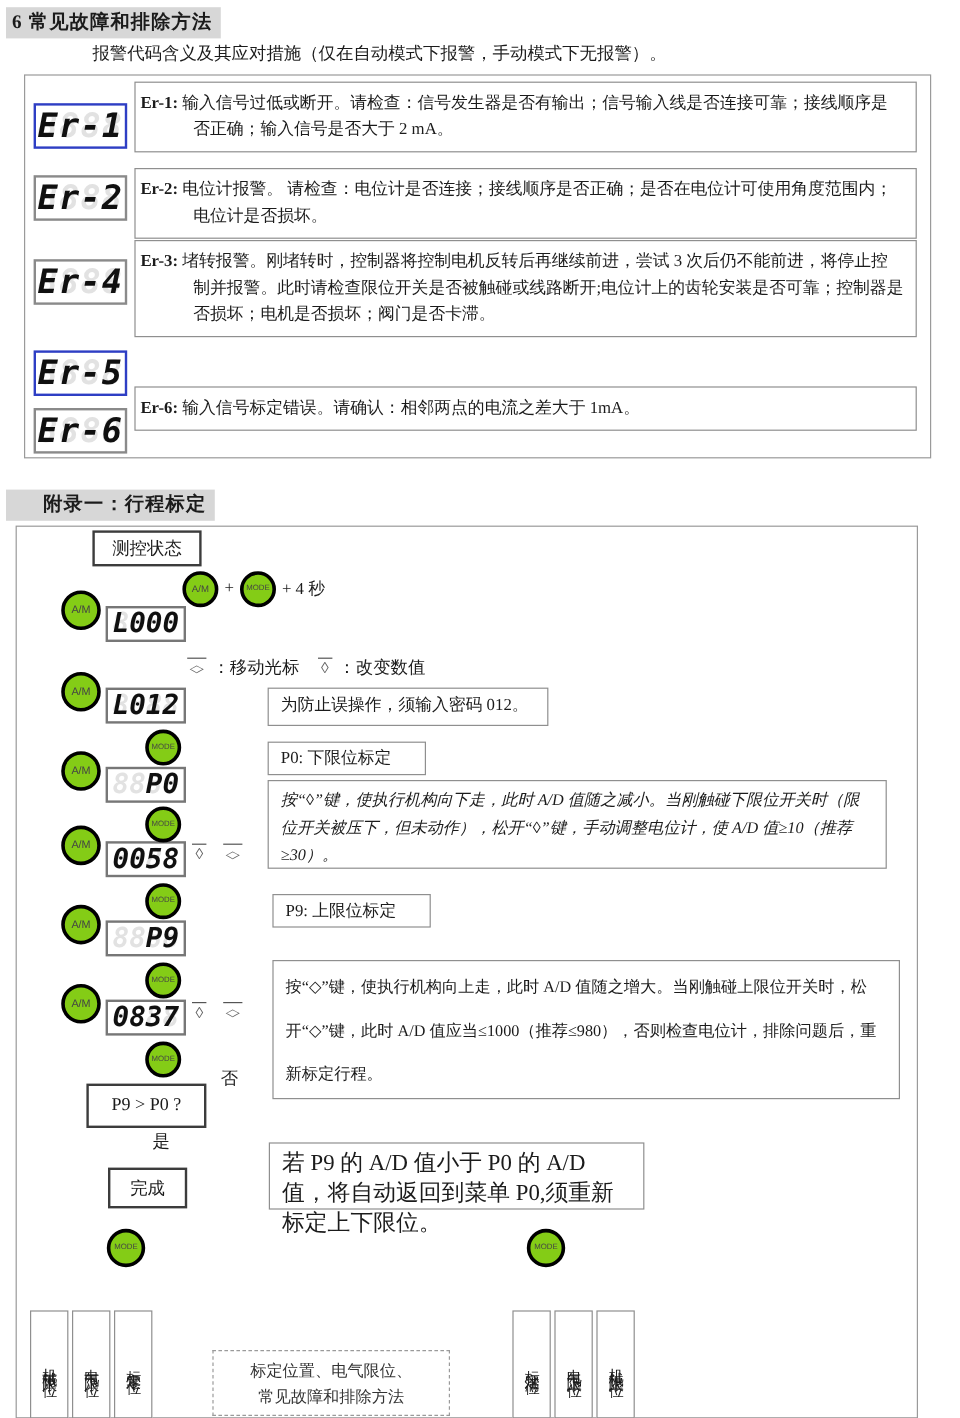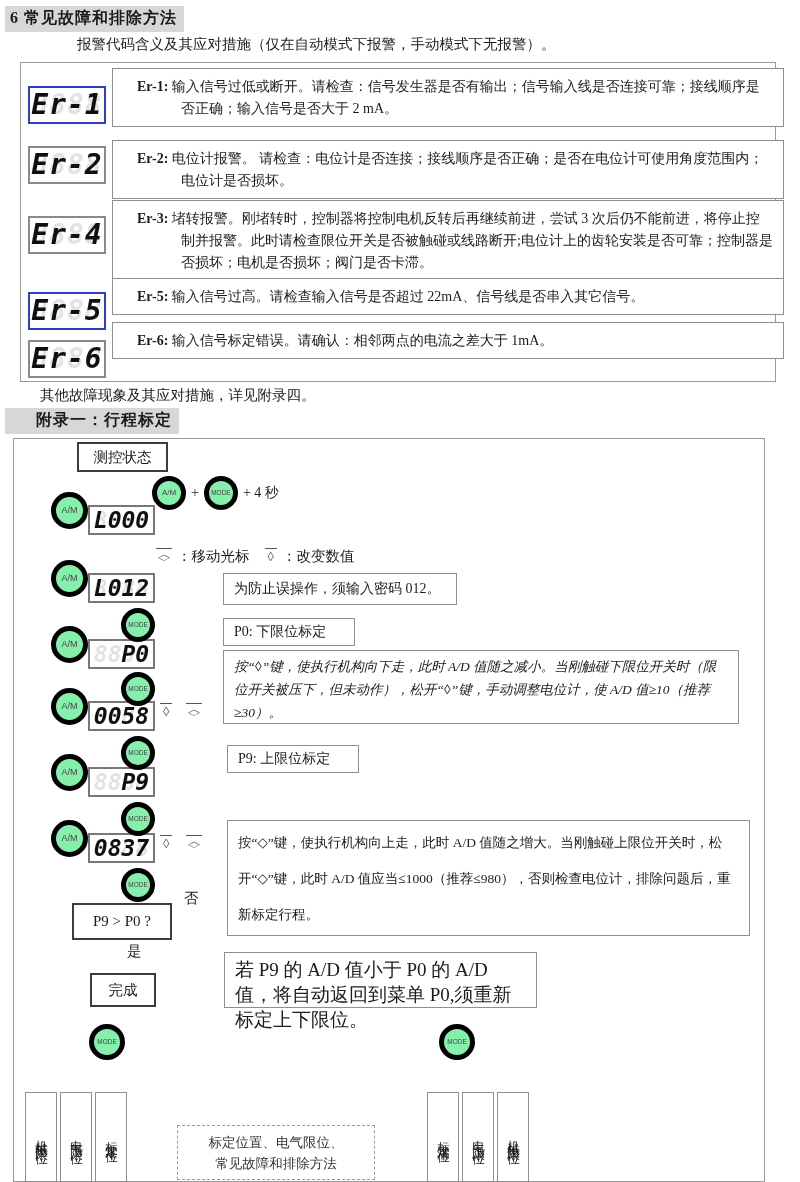--- a/index.html
+++ b/index.html
@@ -6,41 +6,41 @@
   #page{position:relative;width:800px;height:1182px;background:#fff;overflow:hidden;
         font-family:"Liberation Serif","DejaVu Serif",serif;color:#1b1b1b;}
   #wires{position:absolute;left:0;top:0;z-index:0;pointer-events:none;}
   .abs{position:absolute;z-index:1;}
   .hl{background:var(--heading_bg,#d7d7d7);display:inline-block;font-weight:bold;
       font-size:16px;padding:2px 7px 3px 5px;letter-spacing:1px;}
   .intro{font-size:14.5px;margin-left:39px;}
   .plain{font-size:14.5px;}
   .outer{border:1px solid #9a9a9a;background:#fff;}
   
-  .err-box{border:1px solid #8f8f8f;background:#fff;padding:7px 10px 6px 24px;
+  .err-box{border:1px solid #8f8f8f;background:#fff;padding:7px 10px 6px 4px;
            font-size:14px;line-height:22px;}
   .err-text{text-indent:-44px;padding-left:44px;}
   .err-code{font-weight:bold;}
   
   .seg{border:2px solid #8a8a8a;background:#fff;}
   .seg.blue{border-color:var(--alarm_border,#2e3ec4);}
   .seg .lay{position:absolute;left:0;top:0;right:0;bottom:0;text-align:center;white-space:pre;
             font-family:"DejaVu Sans Mono","Liberation Mono",monospace;
             font-style:italic;font-weight:bold;}
   .seg .ghost{color:#e2e2e2;}
   .seg .lit{color:#101010;}
   .seg-er{width:74px;height:34px;}
   .seg-er .lay{font-size:28px;line-height:34px;letter-spacing:1px;}
   .seg-fl{width:63px;height:26px;border-color:#777;}
   .seg-fl .lay{font-size:23px;line-height:26px;}
   
   .fbox{border:2px solid #3c3c3c;background:#fff;display:flex;align-items:center;
         justify-content:center;font-size:14.5px;}
   .note{border:1px solid #8f8f8f;background:#fff;font-size:13.5px;padding:4px 10px;}
-  .circle{border:5px solid #000000;border-radius:50%;background:#86efac;color:#444;
+  .circle{border:3px solid #000000;border-radius:50%;background:#84cc16;color:#444;
           display:flex;align-items:center;justify-content:center;line-height:1;}
   .c-am{width:27px;height:27px;font-size:9px;font-family:"Liberation Sans",sans-serif;}
   .c-mode{width:24px;height:24px;font-size:6.5px;font-family:"Liberation Sans",sans-serif;}
   .row{display:flex;align-items:center;gap:5px;font-size:14px;}
   .key{display:inline-block;border-top:1.5px solid #555;padding:1px 3px 0;color:#666;
        font-size:13px;line-height:1.1;}
   .key .flat{display:inline-block;transform:scaleY(0.65) scaleX(1.2);}
   .lbl{font-size:14.5px;}
   .vbox{border:1px solid #8f8f8f;background:#fff;width:30px;height:88px;
         display:flex;align-items:center;justify-content:center;
@@ -148,33 +148,29 @@
     <span class="lay lit">Er-4</span>
   </div>
   <div class="abs err-box" style="left:112px;top:200px;width:636px;">
     <div class="err-text"><span class="err-code">Er-3:</span> <span>堵转报警。刚堵转时，控制器将控制电机反转后再继续前进，尝试 3 次后仍不能前进，将停止控制并报警。此时请检查限位开关是否被触碰或线路断开;电位计上的齿轮安装是否可靠；控制器是否损坏；电机是否损坏；阀门是否卡滞。</span></div>
   </div>
 
   <div class="abs seg seg-er blue" style="left:28px;top:292px;">
     <span class="lay ghost">8888</span>
     <span class="lay lit">Er-5</span>
   </div>
-  <div class="abs err-box" style="left:112px;top:278px;width:636px;">
-    <div class="err-text"><span class="err-code">Er-5:</span> <span>输入信号过高。请检查输入信号是否超过 22mA、信号线是否串入其它信号。</span></div>
-  </div>
 
   <div class="abs seg seg-er" style="left:28px;top:340px;">
     <span class="lay ghost">8888</span>
     <span class="lay lit">Er-6</span>
   </div>
   <div class="abs err-box" style="left:112px;top:322px;width:636px;">
     <div class="err-text"><span class="err-code">Er-6:</span> <span>输入信号标定错误。请确认：相邻两点的电流之差大于 1mA。</span></div>
   </div>
 
-  <div class="abs plain" style="left:40px;top:386px;">其他故障现象及其应对措施，详见附录四。</div>
   <div class="abs hl" style="left:5px;top:408px;padding-left:31px;">附录一：行程标定</div>
 
   <div class="abs outer" style="left:13px;top:438px;width:750px;height:742px;"></div>
 
   <div class="abs fbox" style="left:77px;top:442px;width:87px;height:26px;">测控状态</div>
 
   <div class="abs row" style="left:152px;top:476px;">
     <span class="circle c-am" style="width:24px;height:24px;font-size:8px;">A/M</span>
     <span>+</span>
     <span class="circle c-mode">MODE</span>
@@ -233,21 +229,21 @@
 
   <div class="abs row" style="left:160px;top:835px;gap:14px;">
     <span class="key"><span>◊</span></span>
     <span class="key"><span class="flat">◇</span></span>
   </div>
 
   <div class="abs note" style="left:223px;top:573px;width:212px;line-height:22px;font-size:14px;">为防止误操作，须输入密码 012。</div>
   <div class="abs note" style="left:223px;top:618px;width:110px;font-size:14px;">P0: 下限位标定</div>
   <div class="abs note" style="left:223px;top:650px;width:494px;height:64px;line-height:23px;overflow:hidden;font-style:italic;">按“◊”键，使执行机构向下走，此时 A/D 值随之减小。当刚触碰下限位开关时（限位开关被压下，但未动作），松开“◊”键，手动调整电位计，使 A/D 值≥10（推荐≥30）。</div>
   <div class="abs note" style="left:227px;top:745px;width:110px;font-size:14px;">P9: 上限位标定</div>
-  <div class="abs note" style="left:227px;top:800px;width:501px;height:106px;line-height:36px;overflow:hidden;margin-top:20px;">按“◇”键，使执行机构向上走，此时 A/D 值随之增大。当刚触碰上限位开关时，松开“◇”键，此时 A/D 值应当≤1000（推荐≤980），否则检查电位计，排除问题后，重新标定行程。</div>
+  <div class="abs note" style="left:227px;top:800px;width:501px;height:106px;line-height:36px;overflow:hidden;">按“◇”键，使执行机构向上走，此时 A/D 值随之增大。当刚触碰上限位开关时，松开“◇”键，此时 A/D 值应当≤1000（推荐≤980），否则检查电位计，排除问题后，重新标定行程。</div>
   <div class="abs note" style="left:224px;top:952px;width:291px;height:46px;line-height:25px;font-size:19px;">若 P9 的 A/D 值小于 P0 的 A/D 值，将自动返回到菜单 P0,须重新标定上下限位。</div>
 
   <div class="abs fbox" style="left:72px;top:903px;width:96px;height:33px;font-size:15px;">P9 &gt; P0 ?</div>
   <div class="abs lbl" style="left:184px;top:889px;">否</div>
   <div class="abs lbl" style="left:127px;top:942px;">是</div>
   <div class="abs fbox" style="left:90px;top:973px;width:62px;height:30px;">完成</div>
 
   <div class="abs circle c-mode" style="left:89px;top:1024px;width:26px;height:26px;">MODE</div>
   <div class="abs circle c-mode" style="left:439px;top:1024px;width:26px;height:26px;">MODE</div>
 

